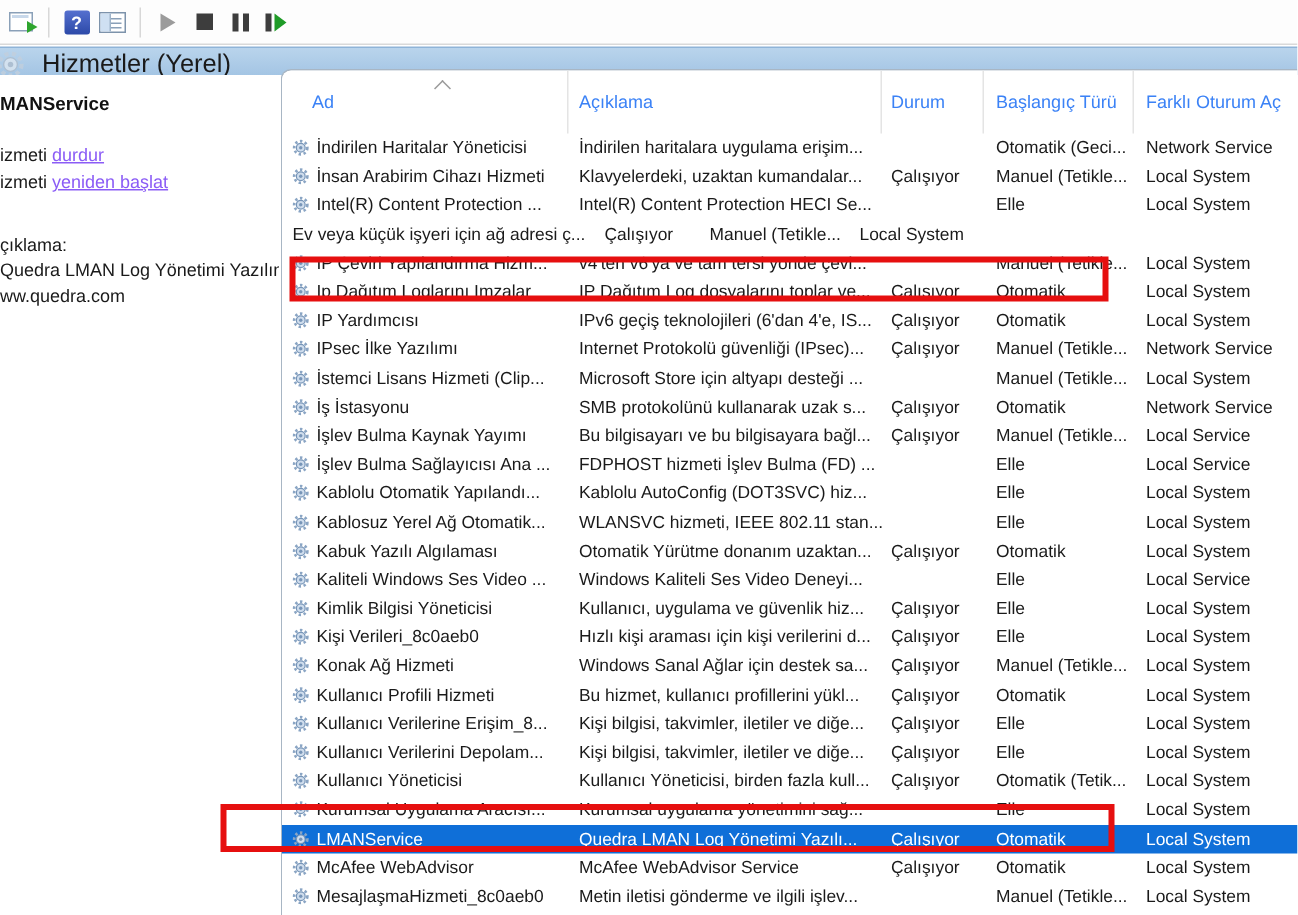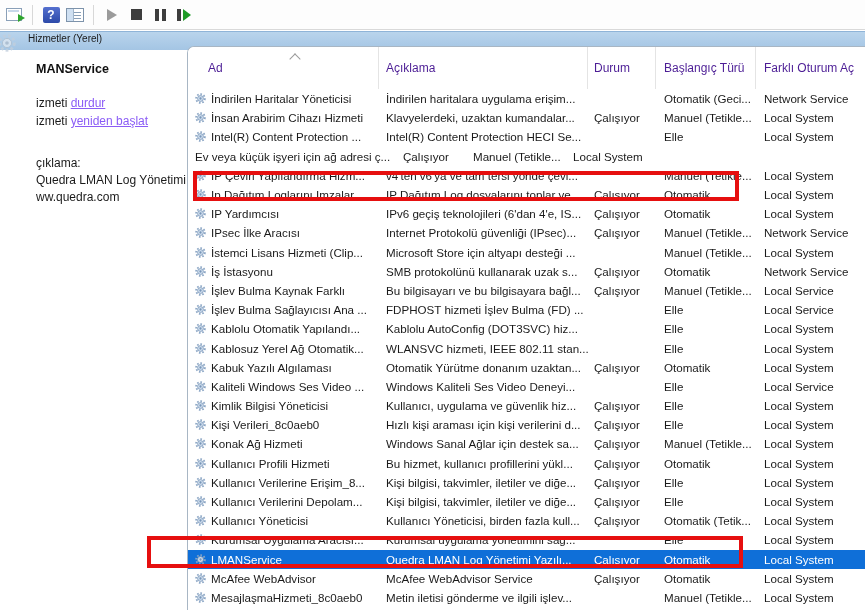--- a/index.html
+++ b/index.html
@@ -29,37 +29,37 @@
   .ic-pause { display:flex; gap:3px; }
   .ic-pause i { display:block; width:4px; height:12px; background:#3d3d3d; }
   .ic-restart { display:flex; align-items:center; gap:2px; }
   .ic-restart i { display:block; width:4px; height:12px; background:#3d3d3d; }
   .ic-restart b { display:block; width:0; height:0; border-left:8px solid #1f9b27; border-top:6px solid transparent; border-bottom:6px solid transparent; }
 
   
   .pane-header { position:absolute; left:0; top:31px; width:865px; height:19px;
                  background:linear-gradient(#b9d4ec,#a4c5e4); border-top:1px solid #8fb4d8;
                  display:flex; align-items:center; }
-  .pane-header .title { position:absolute; left:28px; top:1px; font-size:10px; color:#1a1a1a; }
+  .pane-header .title { position:absolute; left:28px; top:1px; font-size:17px; color:#1a1a1a; }
   .gear-big { position:absolute; left:-4px; top:0px; width:22px; height:22px; opacity:.8; }
 
   
-  .info-panel { position:absolute; left:0; top:50px; width:186px; height:403px; background:#fff; overflow:hidden;margin-left:36px; }
+  .info-panel { position:absolute; left:0; top:50px; width:186px; height:403px; background:#fff; overflow:hidden; }
   .info-panel .svc-title { position:absolute; left:0; top:12px; font-size:12.5px; font-weight:bold; color:#111; white-space:nowrap; }
   .info-line { position:absolute; left:0; font-size:12px; color:#1a1a1a; white-space:nowrap; }
   .info-line a { color:#8b5cf6; text-decoration:underline; }
   .lnk1 { top:46px; } .lnk2 { top:64px; }
   .desc-label { top:106px; } .desc1 { top:123px; } .desc2 { top:140px; }
 
   
   .list-panel { position:absolute; left:187px; top:46px; width:678px; height:564px;
                 background:#fff; border:1px solid #a8b6c4; border-right:none; border-bottom:none;
                 border-top-left-radius:7px; overflow:hidden; }
   .lv-header { position:absolute; left:0; top:0; width:678px; height:42px; display:flex; background:#fff; }
-  .hcell { position:relative; height:42px; display:flex; align-items:center; font-size:12px; color:#4c1d95;
+  .hcell { position:relative; height:42px; display:flex; align-items:center; font-size:12px; color:#3b82f6;
            border-right:1px solid #e4e4e4; white-space:nowrap; overflow:hidden; }
   .sort-chevron { position:absolute; left:103px; top:8px; width:8px; height:8px;
                   border-top:1px solid #9a9a9a; border-right:1px solid #9a9a9a;
                   transform:rotate(-45deg); }
   .rows { position:absolute; left:0; top:42px; width:678px; }
   .row { display:flex; height:19.2px; align-items:center; }
   .row.selected { background:var(--selection,#0f6fd8); color:#fff; }
   .cell { white-space:nowrap; overflow:hidden; font-size:11.6px; color:#1a1a1a; height:100%; display:flex; align-items:center; }
   .row.selected .cell { color:#fff; }
   .c0 { width:191px; padding-left:6px; }
@@ -231,21 +231,21 @@
           <div class="cell c3">Otomatik</div>
           <div class="cell c4">Local System</div>
         </div>
         <div class="row">
           <div class="cell c0">
             <svg class="gear" viewBox="0 0 16 16">
               <circle cx="8" cy="8" r="5.4" fill="none" stroke="#8aa5c4" stroke-width="2.2" stroke-dasharray="2 2.1"></circle>
               <circle cx="8" cy="8" r="3.6" fill="#cfdded" stroke="#7795b8" stroke-width="1"></circle>
               <circle cx="8" cy="8" r="1.4" fill="#7795b8"></circle>
             </svg>
-            <span class="name-text">IPsec İlke Aracısı</span>
+            <span class="name-text">IPsec İlke Yazılımı</span>
           </div>
           <div class="cell c1">Internet Protokolü güvenliği (IPsec)...</div>
           <div class="cell c2">Çalışıyor</div>
           <div class="cell c3">Manuel (Tetikle...</div>
           <div class="cell c4">Network Service</div>
         </div>
         <div class="row">
           <div class="cell c0">
             <svg class="gear" viewBox="0 0 16 16">
               <circle cx="8" cy="8" r="5.4" fill="none" stroke="#8aa5c4" stroke-width="2.2" stroke-dasharray="2 2.1"></circle>
@@ -273,21 +273,21 @@
           <div class="cell c3">Otomatik</div>
           <div class="cell c4">Network Service</div>
         </div>
         <div class="row">
           <div class="cell c0">
             <svg class="gear" viewBox="0 0 16 16">
               <circle cx="8" cy="8" r="5.4" fill="none" stroke="#8aa5c4" stroke-width="2.2" stroke-dasharray="2 2.1"></circle>
               <circle cx="8" cy="8" r="3.6" fill="#cfdded" stroke="#7795b8" stroke-width="1"></circle>
               <circle cx="8" cy="8" r="1.4" fill="#7795b8"></circle>
             </svg>
-            <span class="name-text">İşlev Bulma Kaynak Farklı</span>
+            <span class="name-text">İşlev Bulma Kaynak Yayımı</span>
           </div>
           <div class="cell c1">Bu bilgisayarı ve bu bilgisayara bağl...</div>
           <div class="cell c2">Çalışıyor</div>
           <div class="cell c3">Manuel (Tetikle...</div>
           <div class="cell c4">Local Service</div>
         </div>
         <div class="row">
           <div class="cell c0">
             <svg class="gear" viewBox="0 0 16 16">
               <circle cx="8" cy="8" r="5.4" fill="none" stroke="#8aa5c4" stroke-width="2.2" stroke-dasharray="2 2.1"></circle>

